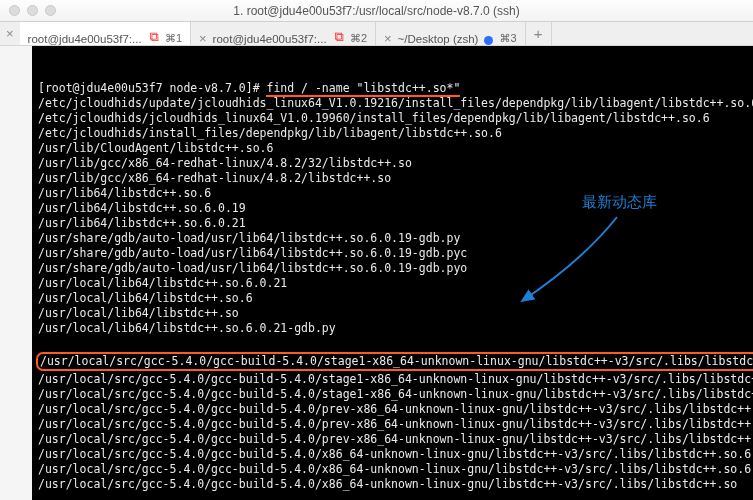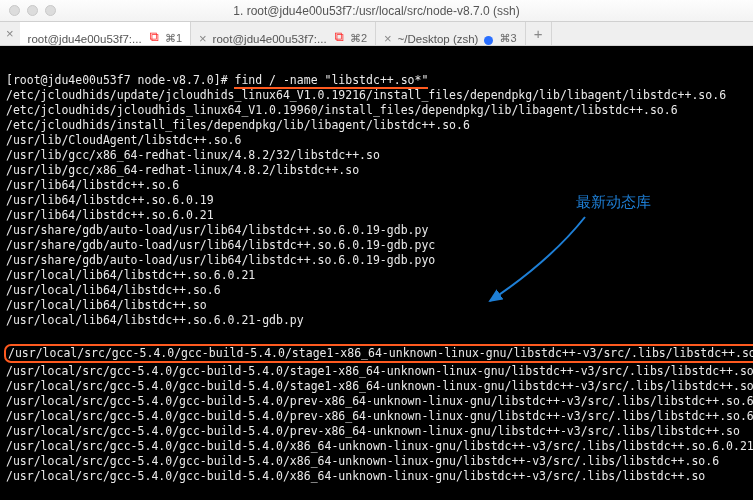--- a/index.html
+++ b/index.html
@@ -88,27 +88,28 @@
     justify-content: center;
     color: #888;
     font-size: 15px;
     cursor: pointer;
     border-right: 1px solid #d5d5d5;
   }
   .terminal {
     background: #000;
     color: #eaeaea;
     height: calc(500px - 22px - 24px);
-    padding: 12px 6px;
+    padding: 20px 6px;
     font-family: Menlo, Monaco, Consolas, monospace;
     font-size: 11.5px;
     line-height: 15px;
     white-space: pre;
     overflow: hidden;
     position: relative;
+    margin-left: 32px;
   }
   .prompt-cmd {
     border-bottom: 2px solid #ff5a1f;
     padding-bottom: 0px;
   }
   .highlight-box {
     border: 2px solid #ff5a1f;
     border-radius: 7px;
     margin: 1px -2px;
     padding: 0 2px;
@@ -190,21 +191,21 @@
 /usr/local/src/gcc-5.4.0/gcc-build-5.4.0/stage1-x86_64-unknown-linux-gnu/libstdc++-v3/src/.libs/libstdc++.so
 /usr/local/src/gcc-5.4.0/gcc-build-5.4.0/prev-x86_64-unknown-linux-gnu/libstdc++-v3/src/.libs/libstdc++.so.6.0.21
 /usr/local/src/gcc-5.4.0/gcc-build-5.4.0/prev-x86_64-unknown-linux-gnu/libstdc++-v3/src/.libs/libstdc++.so.6
 /usr/local/src/gcc-5.4.0/gcc-build-5.4.0/prev-x86_64-unknown-linux-gnu/libstdc++-v3/src/.libs/libstdc++.so
 /usr/local/src/gcc-5.4.0/gcc-build-5.4.0/x86_64-unknown-linux-gnu/libstdc++-v3/src/.libs/libstdc++.so.6.0.21
 /usr/local/src/gcc-5.4.0/gcc-build-5.4.0/x86_64-unknown-linux-gnu/libstdc++-v3/src/.libs/libstdc++.so.6
 /usr/local/src/gcc-5.4.0/gcc-build-5.4.0/x86_64-unknown-linux-gnu/libstdc++-v3/src/.libs/libstdc++.so</div>
 <span>[root@jdu4e00u53f7 node-v8.7.0]# </span><span class="cursor"></span>
 
   
-  <div class="annotation" style="top:148px; left:576px;text-align:right;">最新动态库</div>
+  <div class="annotation" style="top:148px; left:550px;text-align:right;">最新动态库</div>
   <svg class="arrow" style="top:165px; left:470px;" width="130" height="100">
     <defs>
       <marker id="ah" markerWidth="8" markerHeight="8" refX="6" refY="3" orient="auto">
         <path d="M0,0 L7,3 L0,6 Z" fill="#1e7fd6"></path>
       </marker>
     </defs>
     <path d="M115,6 Q80,50 20,90" stroke="#1e7fd6" stroke-width="2" fill="none" marker-end="url(#ah)"></path>
   </svg>
 </div>
 

